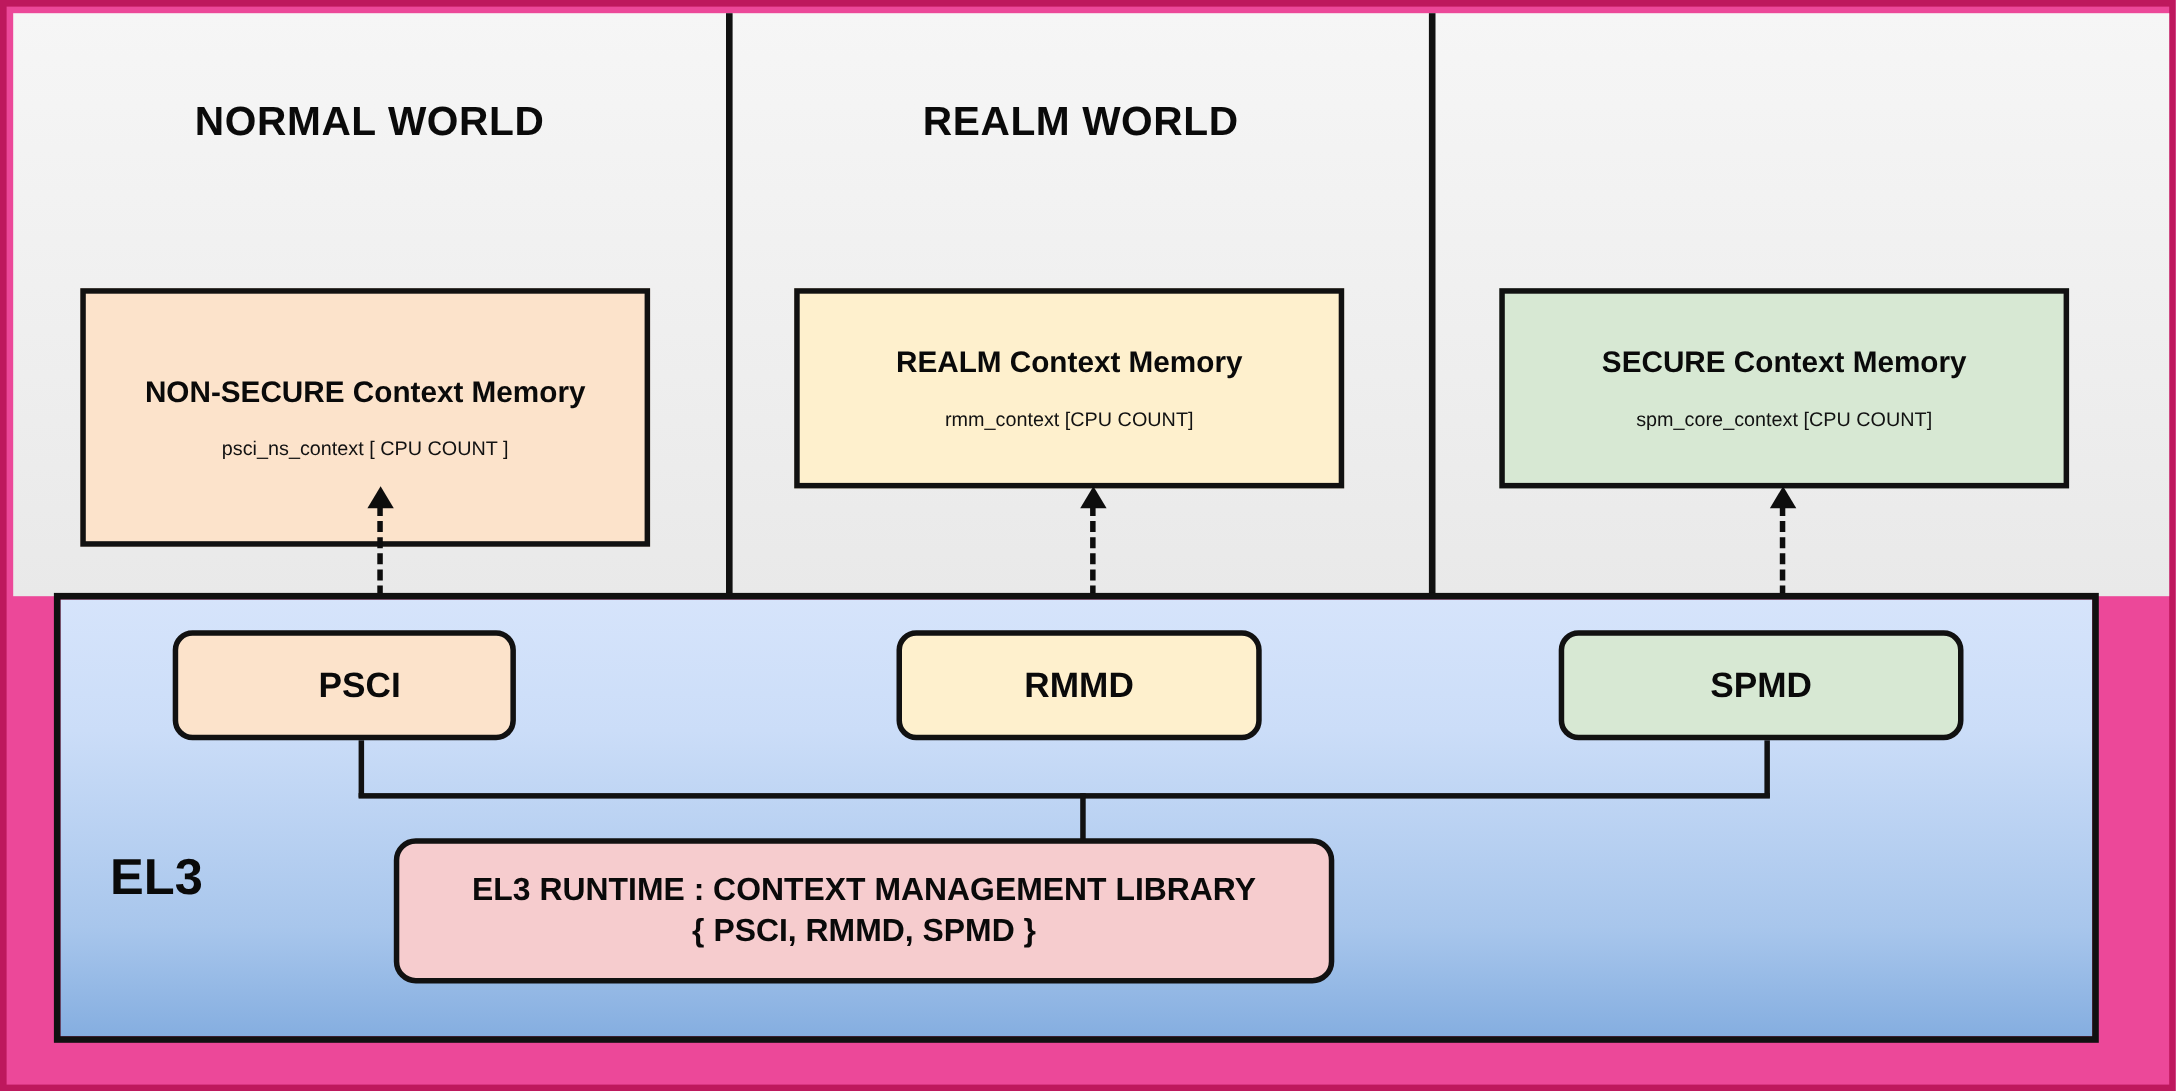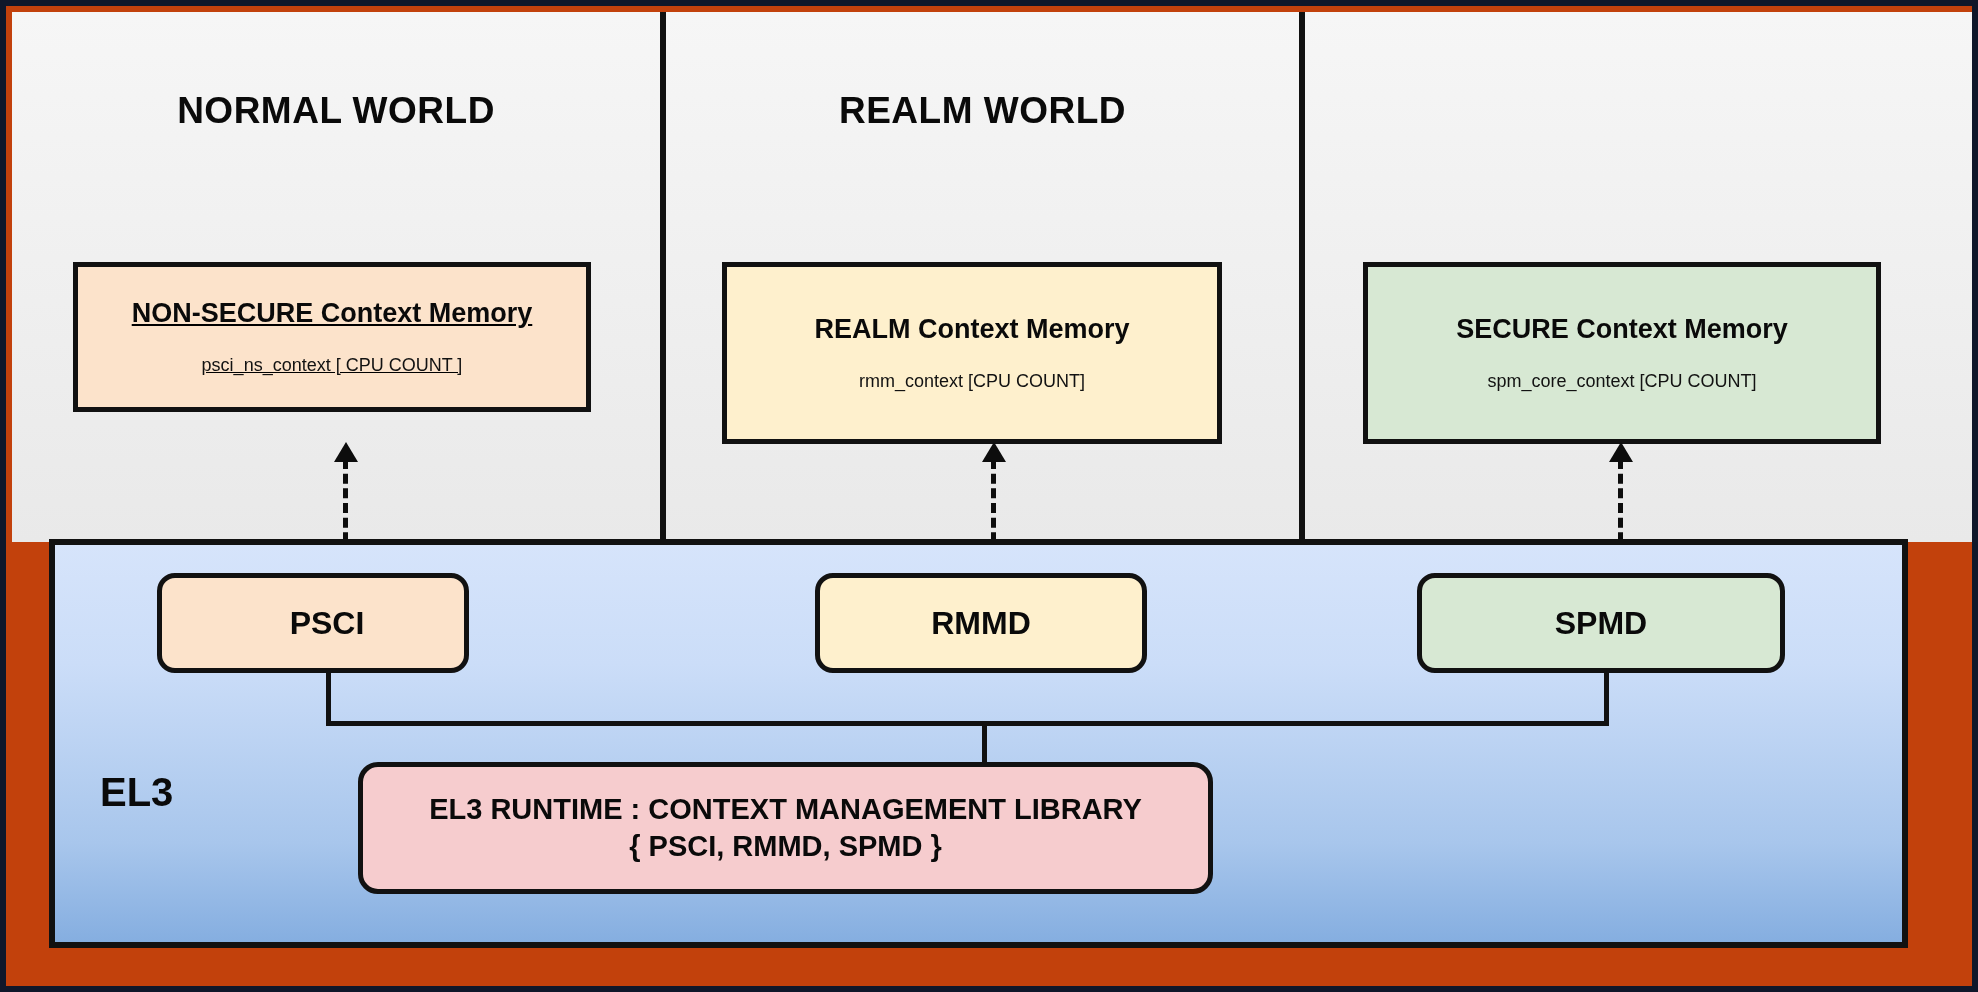--- a/index.html
+++ b/index.html
@@ -9,23 +9,23 @@
     background: #ffffff;
   }
   body {
     font-family: "Liberation Sans", sans-serif;
   }
 
   #canvas {
     position: relative;
     width: 1978px;
     height: 992px;
-    background: #c2410c;
-    box-sizing: border-box;
-    border: 6px solid #0f172a;
+    background: #ec4899;
+    box-sizing: border-box;
+    border: 6px solid #be185d;
     overflow: hidden;
   }
 
   
   .worlds-strip {
     position: absolute;
     left: 6px;
     top: 6px;
     width: 1966px;
     height: 530px;
@@ -74,23 +74,22 @@
   }
   .mem-box .mem-sub {
     margin-top: 26px;
     font-size: 18px;
     font-weight: normal;
     color: #121212;
     white-space: nowrap;
   }
 
   #mem-ns {
-    left: 67px;  top: 256px; width: 518px; height: 150px;
+    left: 67px;  top: 256px; width: 518px; height: 235px;
     background: #fce3cb;
-    text-decoration: underline;
   }
   #mem-realm {
     left: 716px; top: 256px; width: 500px; height: 182px;
     background: #fef0cd;
   }
   #mem-secure {
     left: 1357px; top: 256px; width: 518px; height: 182px;
     background: #d7e8d3;
   }
 
@@ -136,21 +135,21 @@
     height: 409px;
     box-sizing: border-box;
     border: 6px solid #111111;
     background: linear-gradient(180deg, #d6e4fb 0%, #cbddf8 30%, #a8c6ec 75%, #85aee0 100%);
   }
 
   #el3-label {
     position: absolute;
     left: 45px;
     top: 225px;
-    font-size: 40px;
+    font-size: 46px;
     font-weight: bold;
     color: #0a0a0a;
   }
 
   
   .disp-box {
     position: absolute;
     box-sizing: border-box;
     border: 5px solid #111111;
     border-radius: 18px;

